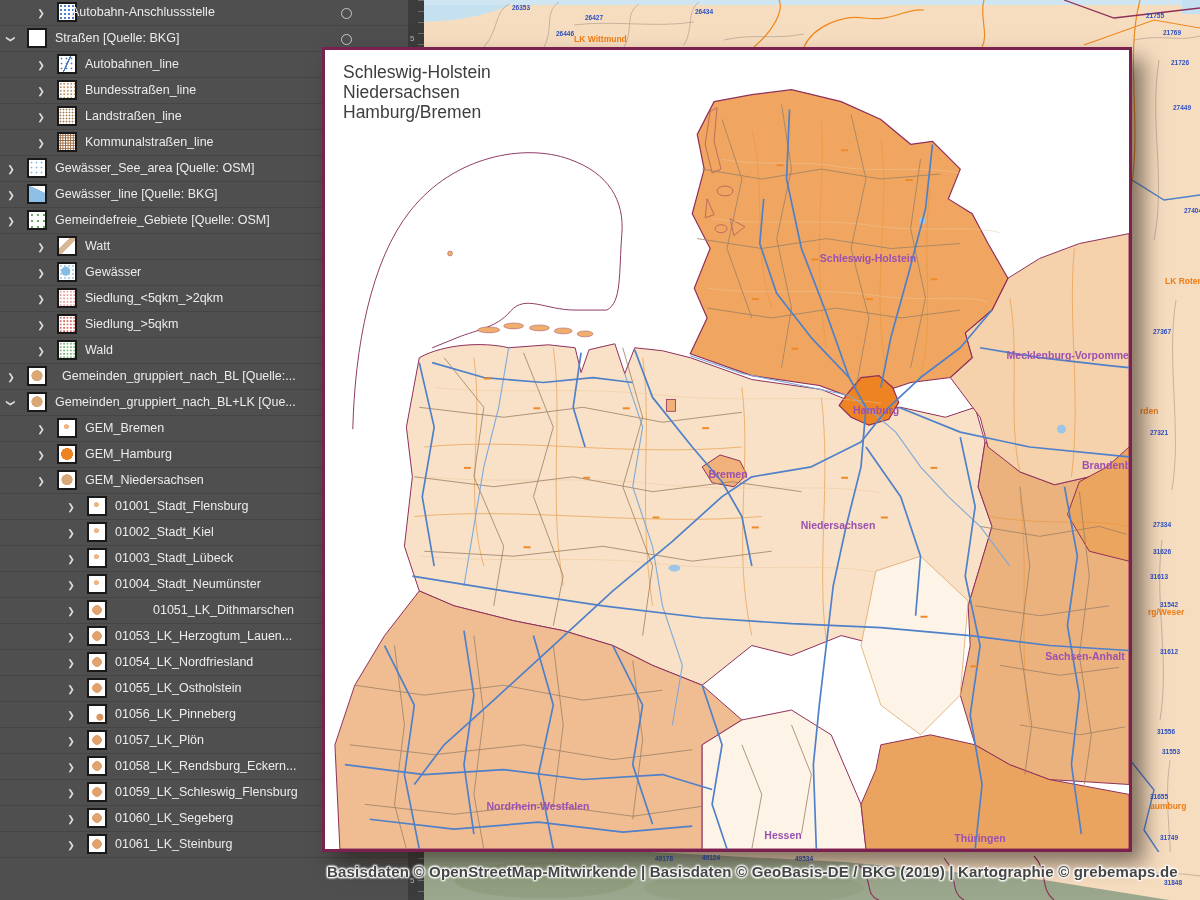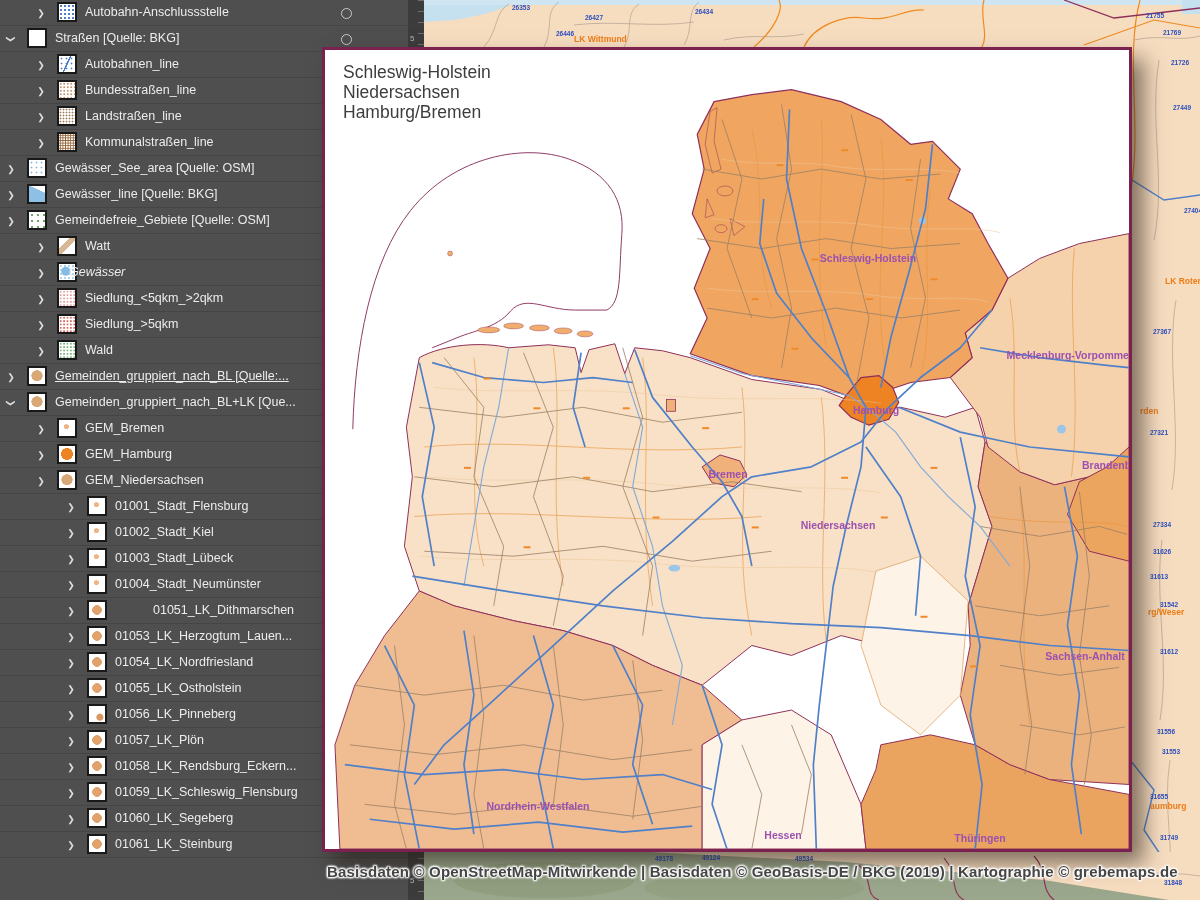--- a/index.html
+++ b/index.html
@@ -64,21 +64,21 @@
     text-shadow:0 0 2px #fff,0 0 3px #fff,1px 1px 2px #fff,-1px -1px 2px #fff,1px -1px 2px #fff,-1px 1px 2px #fff;}
 </style>
 </head>
 <body>
 
 <div class="panel">
   <div id="panel-rows">
       <div class="row">
         <span class="chevron" style="left: 35px;">❯</span>
         <span class="thumb t-anschlussstelle" style="left: 57px;"></span>
-        <span class="rlabel" style="left: 85px;">Autobahn-Anschlussstelle</span>
+        <span class="rlabel" style="left: 71px;">Autobahn-Anschlussstelle</span>
         <span class="target"></span>
       </div>
       <div class="row">
         <span class="chevron open" style="left: 5px;">❯</span>
         <span class="thumb t-strassen" style="left: 27px;"></span>
         <span class="rlabel" style="left: 55px;">Straßen [Quelle: BKG]</span>
         <span class="target"></span>
       </div>
       <div class="row">
         <span class="chevron" style="left: 35px;">❯</span>
@@ -124,21 +124,21 @@
       </div>
       <div class="row">
         <span class="chevron" style="left: 35px;">❯</span>
         <span class="thumb t-watt" style="left: 57px;"></span>
         <span class="rlabel" style="left: 85px;">Watt</span>
         <span class="target"></span>
       </div>
       <div class="row">
         <span class="chevron" style="left: 35px;">❯</span>
         <span class="thumb t-gewaesser" style="left: 57px;"></span>
-        <span class="rlabel" style="left: 69px; font-style: italic;">Gewässer</span>
+        <span class="rlabel" style="left: 85px;">Gewässer</span>
         <span class="target"></span>
       </div>
       <div class="row">
         <span class="chevron" style="left: 35px;">❯</span>
         <span class="thumb t-siedlung-klein" style="left: 57px;"></span>
         <span class="rlabel" style="left: 85px;">Siedlung_&lt;5qkm_&gt;2qkm</span>
         <span class="target"></span>
       </div>
       <div class="row">
         <span class="chevron" style="left: 35px;">❯</span>
@@ -148,21 +148,21 @@
       </div>
       <div class="row">
         <span class="chevron" style="left: 35px;">❯</span>
         <span class="thumb t-wald" style="left: 57px;"></span>
         <span class="rlabel" style="left: 85px;">Wald</span>
         <span class="target"></span>
       </div>
       <div class="row">
         <span class="chevron" style="left: 5px;">❯</span>
         <span class="thumb t-gem-bl" style="left: 27px;"></span>
-        <span class="rlabel" style="left: 55px; text-decoration: underline;">Gemeinden_gruppiert_nach_BL [Quelle:...</span>
+        <span class="rlabel" style="left: 62px;">Gemeinden_gruppiert_nach_BL [Quelle:...</span>
         <span class="target"></span>
       </div>
       <div class="row">
         <span class="chevron open" style="left: 5px;">❯</span>
         <span class="thumb t-gem-bl-lk" style="left: 27px;"></span>
         <span class="rlabel" style="left: 55px;">Gemeinden_gruppiert_nach_BL+LK [Que...</span>
         <span class="target"></span>
       </div>
       <div class="row">
         <span class="chevron" style="left: 35px;">❯</span>

